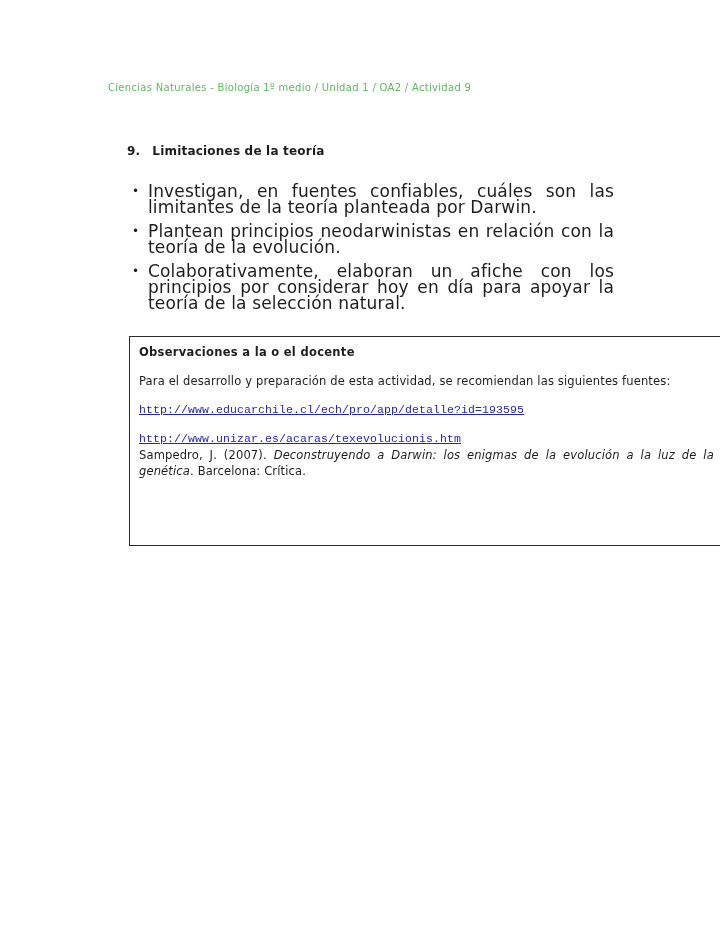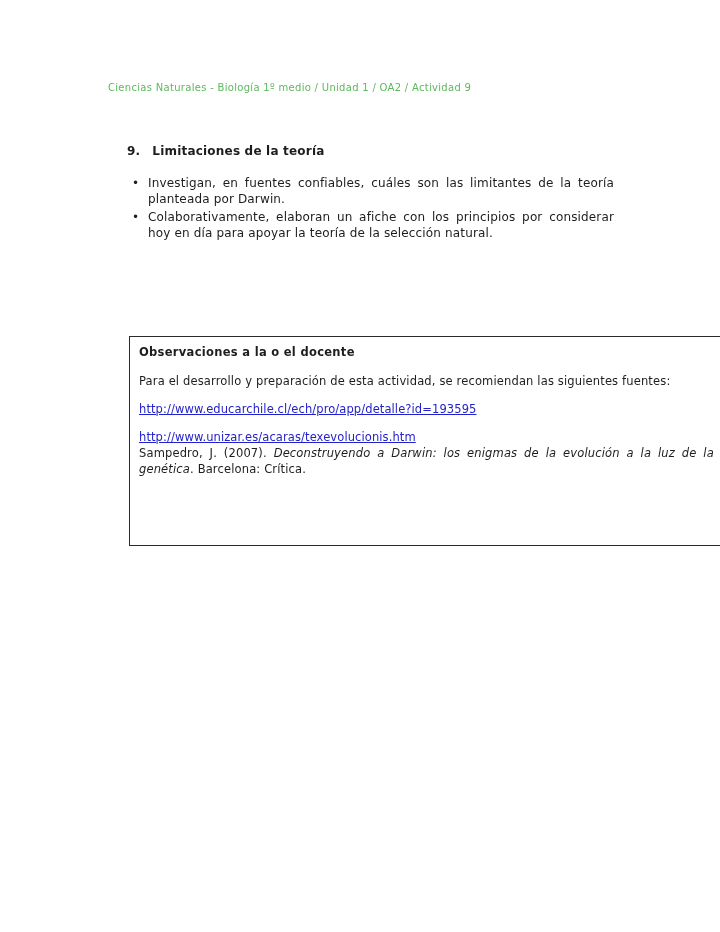--- a/index.html
+++ b/index.html
@@ -25,23 +25,24 @@
     font-size:12px;font-weight:bold;letter-spacing:.2px;
     display:flex;gap:12px;
   }
   ul.bullets{
     position:absolute;left:130px;top:175px;width:484px;
     list-style:none;
   }
   ul.bullets li{
     position:relative;
     padding-left:18px;
-    font-size:12px;line-height:16px;letter-spacing:.15px;
+    font-size:17px;line-height:16px;letter-spacing:.15px;
     text-align:justify;
     margin-bottom:2px;
+    margin-top:8px;
   }
   ul.bullets li::before{
     content:"\2022";
     position:absolute;left:2px;top:0;
     font-size:12px;
   }
   .obs-box{
     position:absolute;left:129px;top:336px;width:639px;height:210px;
     border:1.5px solid #2a2a2a;
     padding:8px 10px 10px 9px;
@@ -56,39 +57,41 @@
   }
   .obs-link{
     margin-top:12px;
     font-size:11.5px;line-height:16px;
     white-space:nowrap;
   }
   .obs-link a{
     color:var(--link_blue);
     text-decoration:underline;
     letter-spacing:.1px;
+    font-family:Liberation Mono, monospace;
   }
   .obs-ref{
     font-size:11.5px;line-height:16px;letter-spacing:.15px;
     text-align:justify;
   }
   .obs-ref em{font-style:italic;}
 </style>
 </head>
 <body>
 
 <div class="breadcrumb">Ciencias Naturales - Biología 1º medio / Unidad 1 / OA2 / Actividad 9</div>
 
 <div class="activity-heading">
   <span>9.</span>
   <span>Limitaciones de la teoría</span>
 </div>
 
 <ul class="bullets">
   <li>Investigan, en fuentes confiables, cuáles son las limitantes de la teoría planteada por Darwin.</li>
+  <li>Plantean principios neodarwinistas en relación con la teoría de la evolución.</li>
   <li>Colaborativamente, elaboran un afiche con los principios por considerar hoy en día para apoyar la teoría de la selección natural.</li>
 </ul>
 
 <div class="obs-box">
   <div class="obs-title">Observaciones a la o el docente</div>
 
   <p class="obs-intro">Para el desarrollo y preparación de esta actividad, se recomiendan las siguientes fuentes:</p>
 
   <p class="obs-link">
     <a href="#">http://www.educarchile.cl/ech/pro/app/detalle?id=193595</a>

